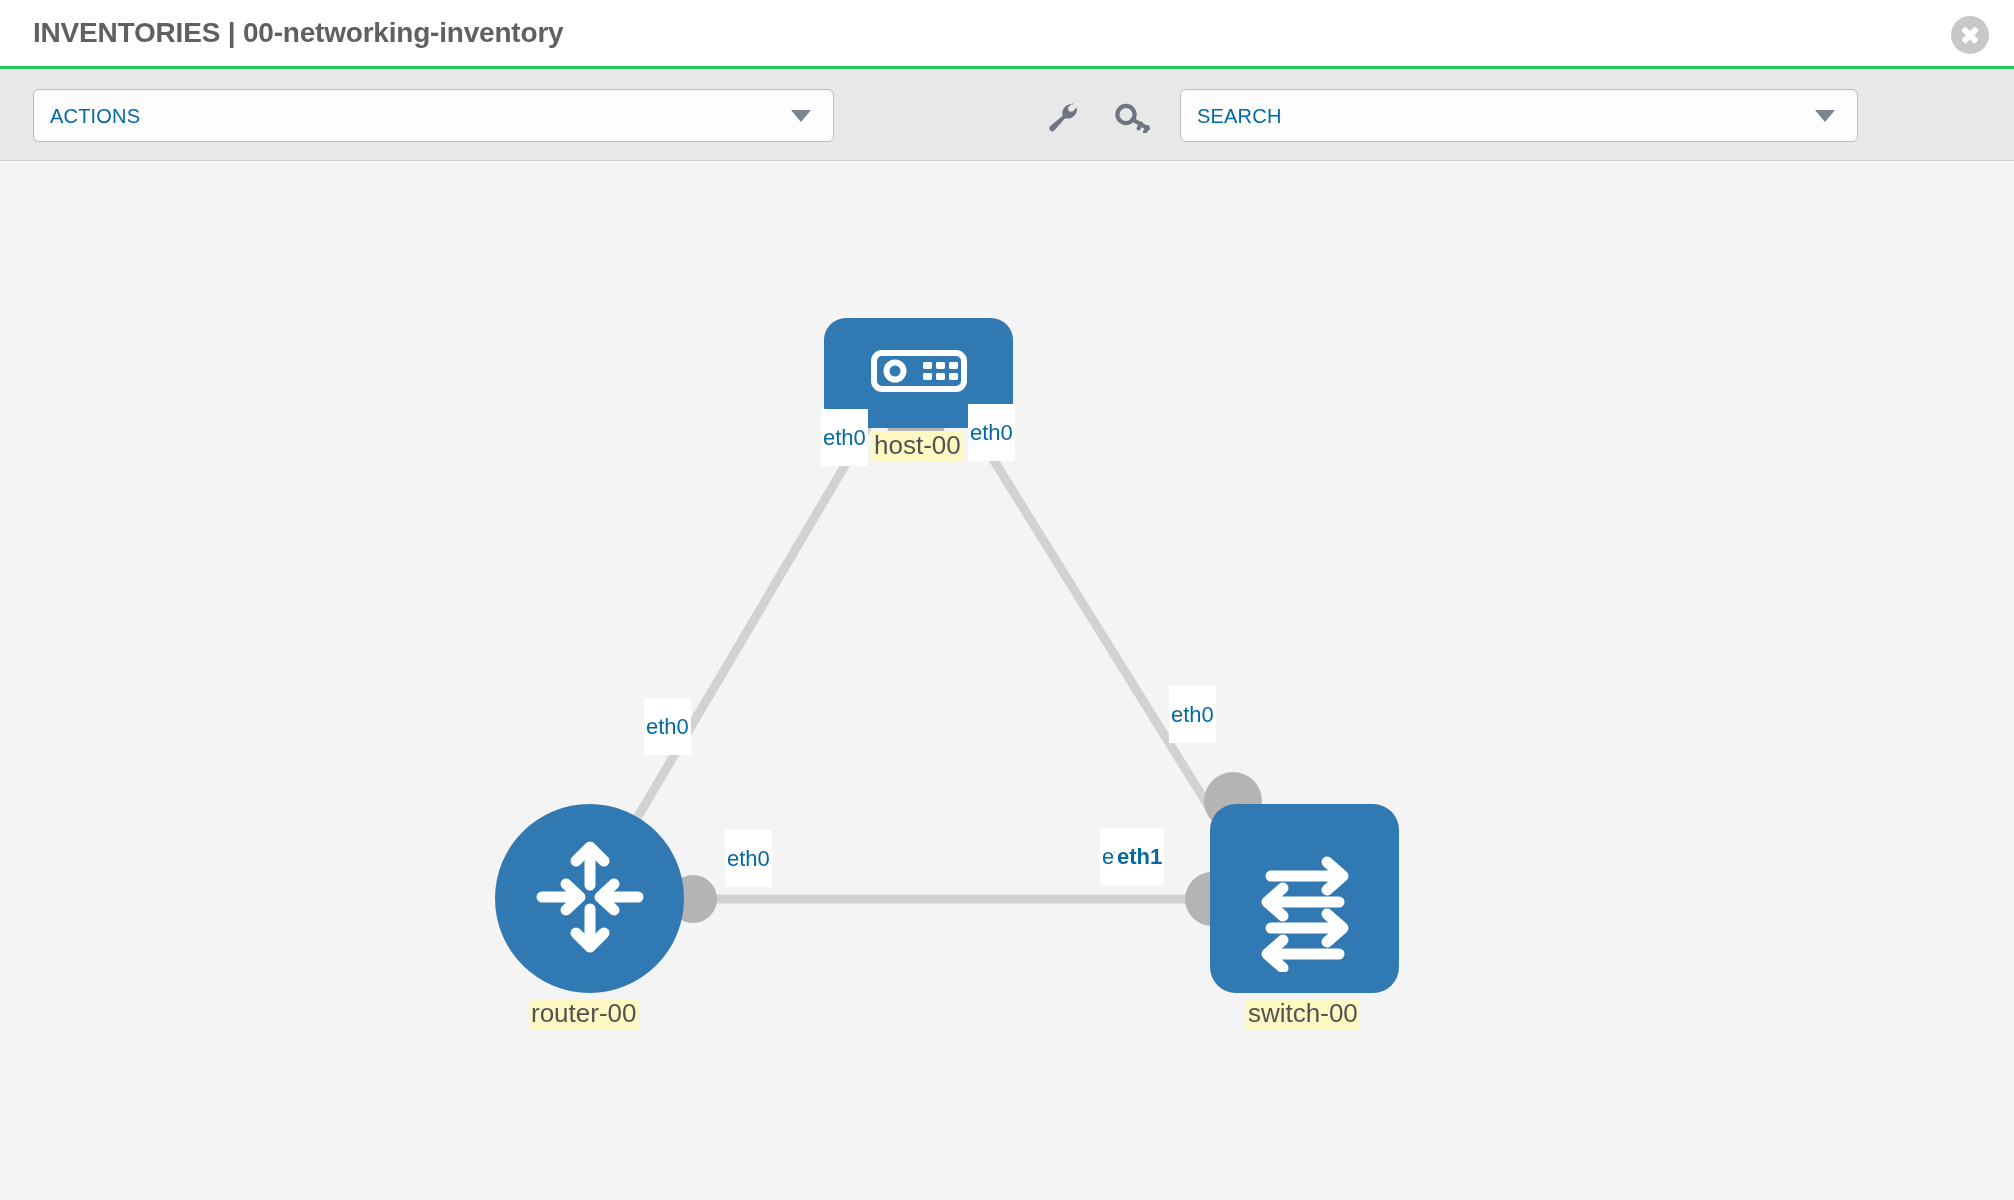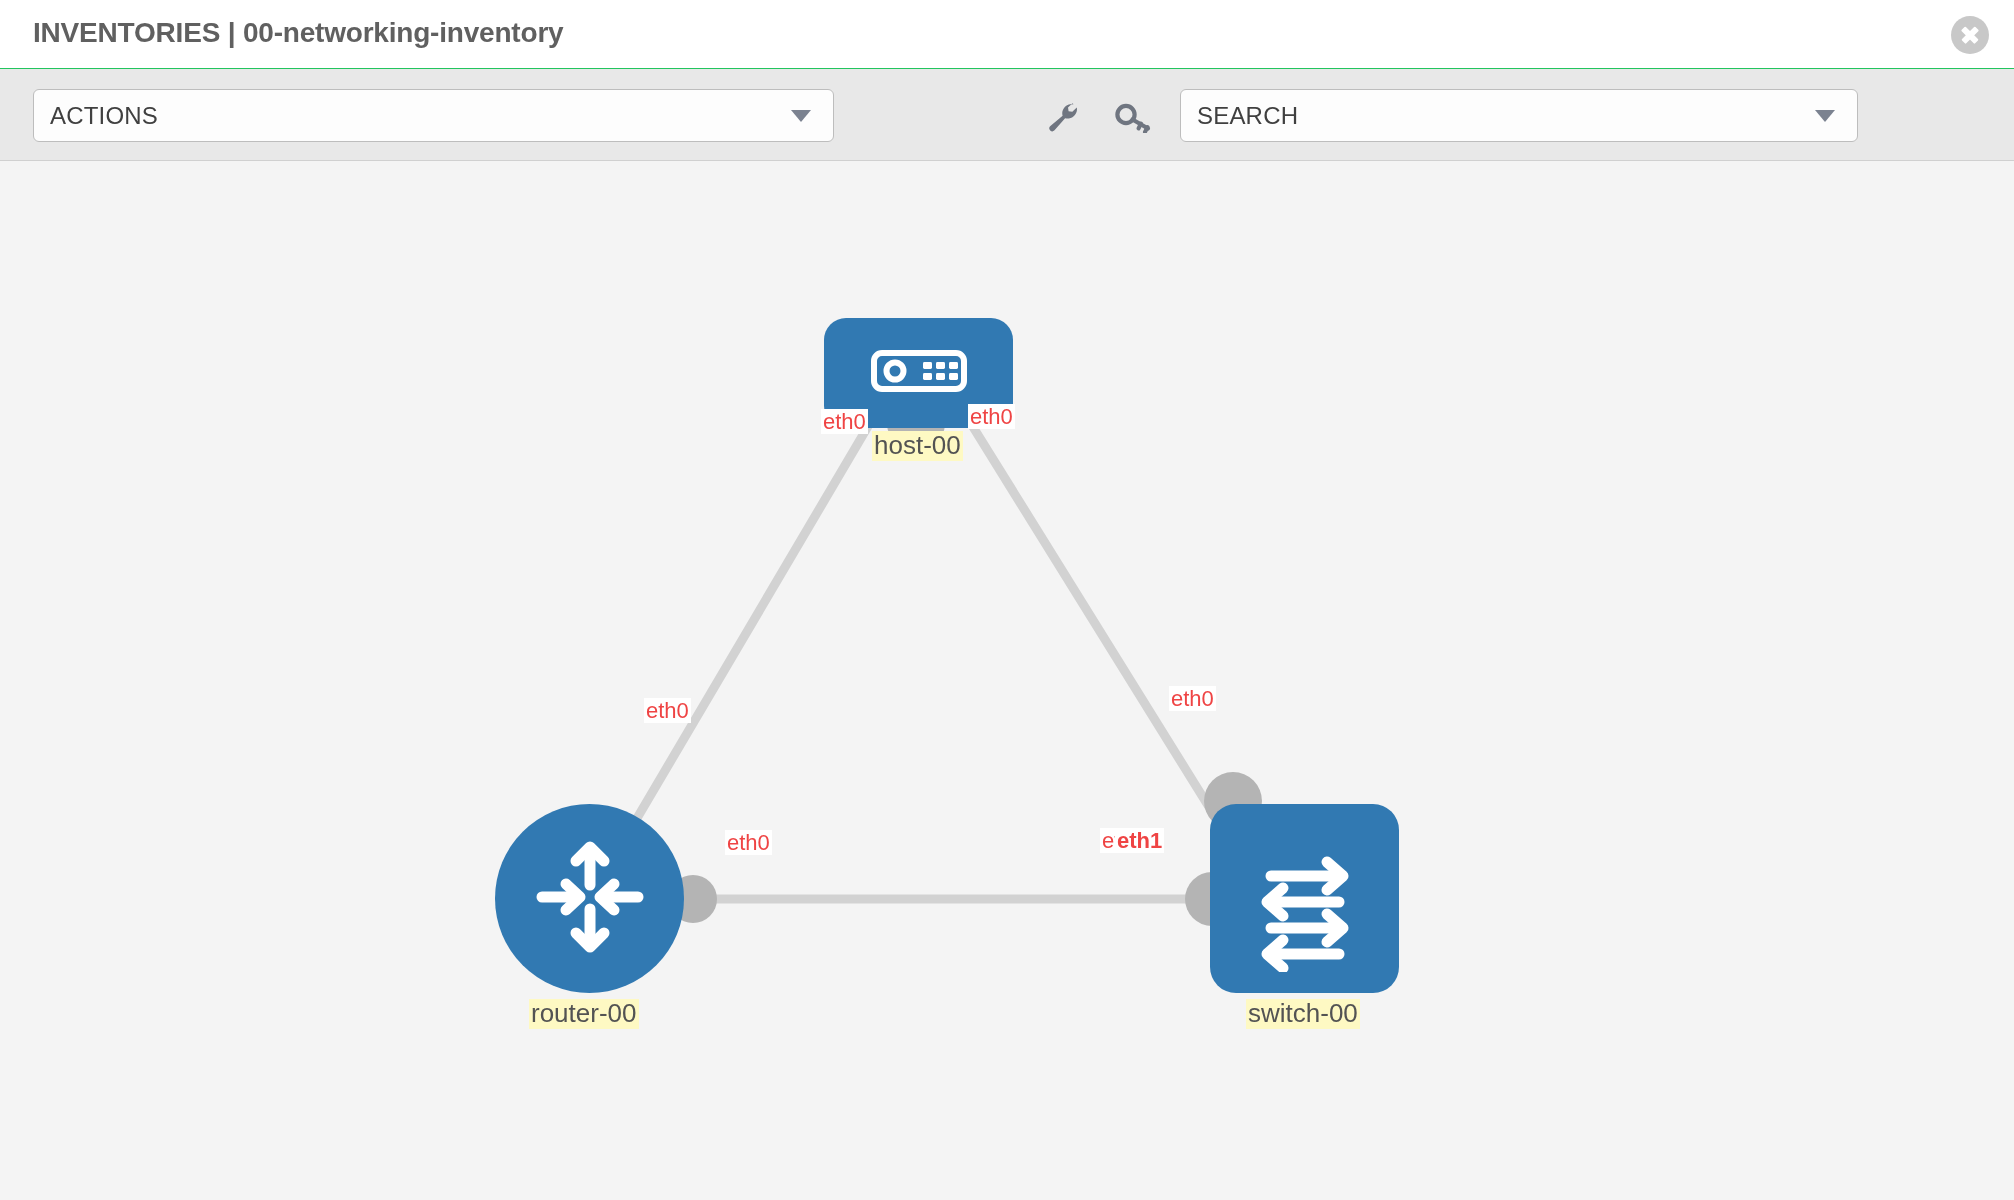--- a/index.html
+++ b/index.html
@@ -19,21 +19,21 @@
     background: #f4f4f4;
   }
 
   
   .header {
     position: absolute;
     left: 0; top: 0;
     width: 2014px;
     height: 69px;
     background: #ffffff;
-    border-bottom: 1px solid #22c55e;
+    border-bottom: 3px solid #22c55e;
   }
   .header-title {
     position: absolute;
     left: 33px;
     top: 17px;
     font-size: 28px;
     font-weight: bold;
     letter-spacing: -0.2px;
     color: #606060;
     white-space: nowrap;
@@ -77,22 +77,22 @@
     background: #fdfdfd;
     border: 1px solid #bdbdbd;
     border-radius: 6px;
     height: 53px;
   }
   .select-box .sel-label {
     position: absolute;
     left: 16px;
     top: 50%;
     transform: translateY(-50%);
-    font-size: 24px;
-    color: #404040;
+    font-size: 20px;
+    color: #0369a1;
     letter-spacing: 0.2px;
     white-space: nowrap;
   }
   .caret {
     position: absolute;
     right: 22px;
     top: 50%;
     transform: translateY(-50%);
     width: 0; height: 0;
     border-left: 10px solid transparent;
@@ -177,24 +177,24 @@
   .node-icon {
     position: absolute;
     left: 50%; top: 50%;
     transform: translate(-50%,-50%);
   }
 
   
   .edge-label {
     position: absolute;
     font-size: 22px;
-    color: #ef4444;
+    color: #0369a1;
     background: #ffffff;
     white-space: nowrap;
-    padding: 0 2px;
+    padding: 16px 2px;
     line-height: 1.15;
   }
 </style>
 </head>
 <body>
 
 <div class="app">
 
   <div class="header">
     <div class="header-title">INVENTORIES | 00-networking-inventory</div>

